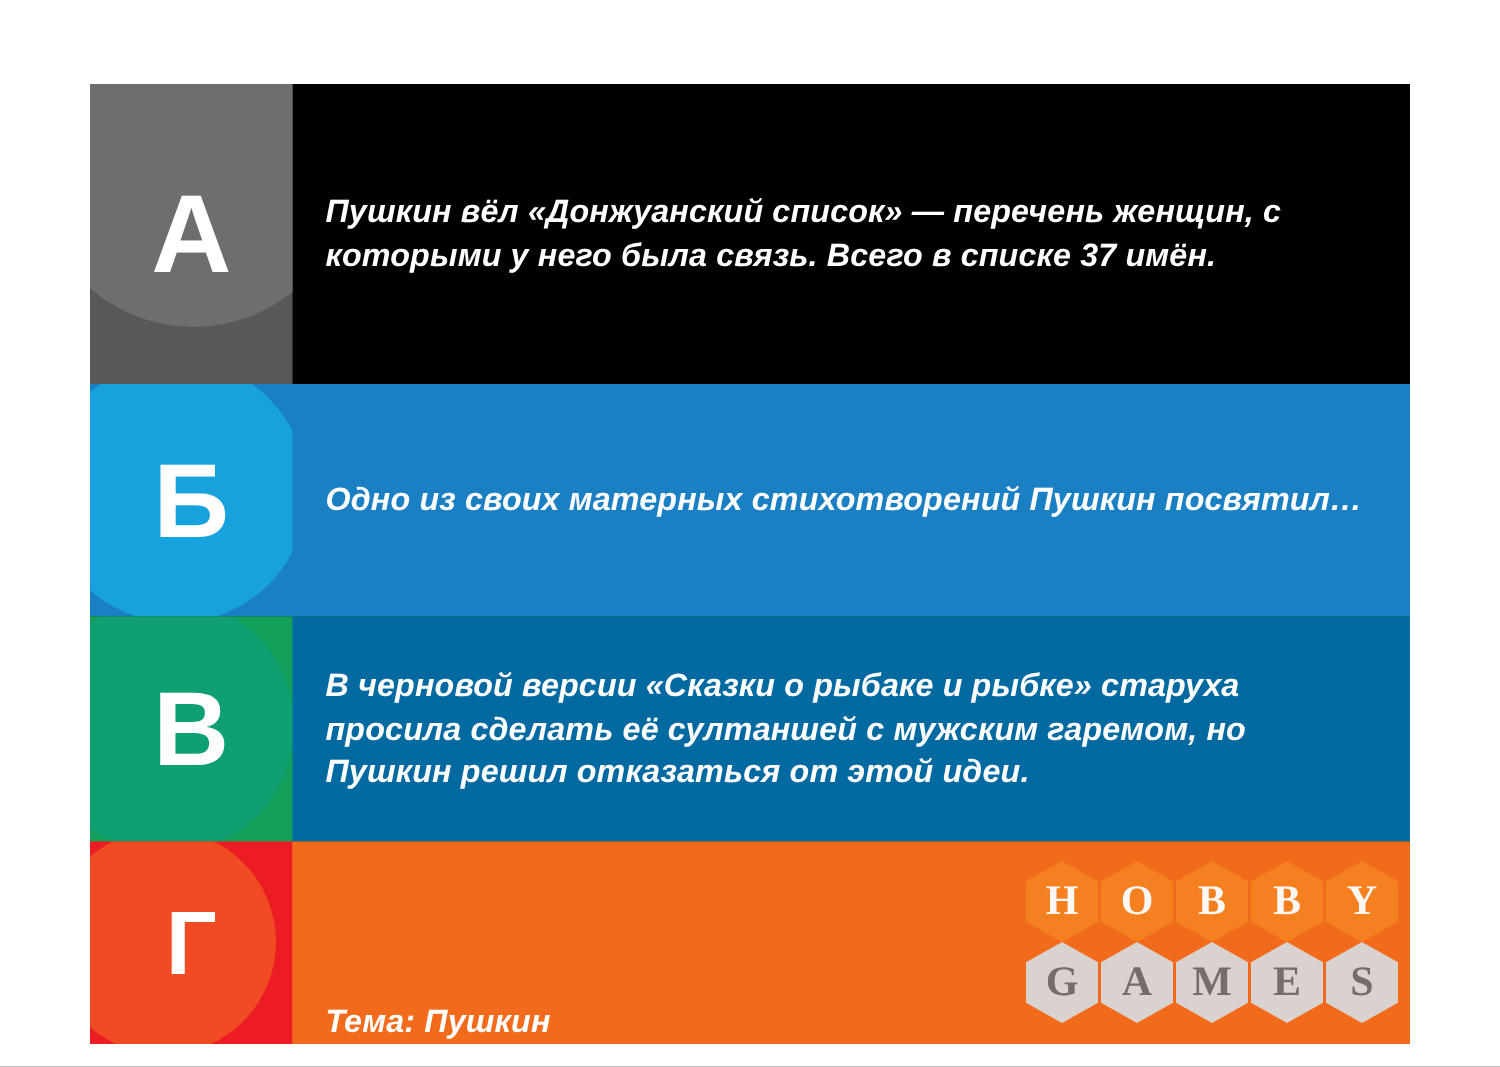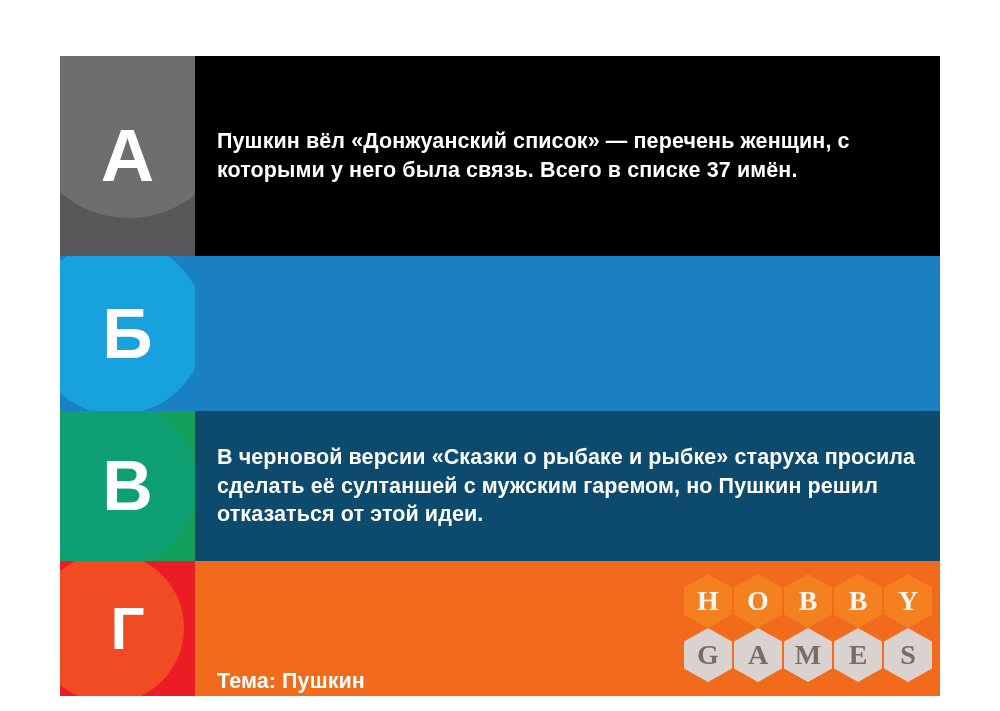--- a/index.html
+++ b/index.html
@@ -63,20 +63,21 @@
   .letter-g { font-size: 60px; }
 
   .text-box {
     position: relative;
     flex: 1 1 auto;
     display: flex;
     align-items: center;
     padding: 0 24px 0 22px;
     box-sizing: border-box;
     z-index: 2;
+    font-style: italic;
   }
   .text-box p {
     margin: 0;
     color: #ffffff;
     font-size: 21.5px;
     font-weight: bold;
     line-height: 1.34;
     letter-spacing: 0.1px;
   }
 
@@ -100,21 +101,21 @@
   .row-b .text-box { background: #1b7fc4; }
 
   
   .row-c { background: #12a05a; }
   .row-c .letter-box { background: #12a05a; }
   .row-c .circle {
     width: 170px; height: 170px;
     left: -34px; top: -12px;
     background: #0e9f72;
   }
-  .row-c .text-box { background: #0c4a6e; align-items: center; }
+  .row-c .text-box { background: #0369a1; align-items: center; }
 
   
   .row-d { background: #f26a1b; }
   .row-d .letter-box { background: #ec1c24; }
   .row-d .circle {
     width: 150px; height: 150px;
     left: -26px; top: -8px;
     background: #f04b23;
   }
   .row-d .text-box { background: #f26a1b; align-items: flex-end; padding-top: 22px; }
@@ -167,20 +168,23 @@
     <div class="text-box">
       <p>Пушкин вёл «Донжуанский список» — перечень женщин, с которыми у него была связь. Всего в списке 37 имён.</p>
     </div>
   </div>
 
   <div class="row row-b">
     <div class="letter-box">
       <div class="circle"></div>
       <div class="letter letter-b">Б</div>
     </div>
+    <div class="text-box">
+      <p>Одно из своих матерных стихотворений Пушкин посвятил…</p>
+    </div>
   </div>
 
   <div class="row row-c">
     <div class="letter-box">
       <div class="circle"></div>
       <div class="letter letter-v">В</div>
     </div>
     <div class="text-box">
       <p>В черновой версии «Сказки о рыбаке и рыбке» старуха просила сделать её султаншей с мужским гаремом, но Пушкин решил отказаться от этой идеи.</p>
     </div>

